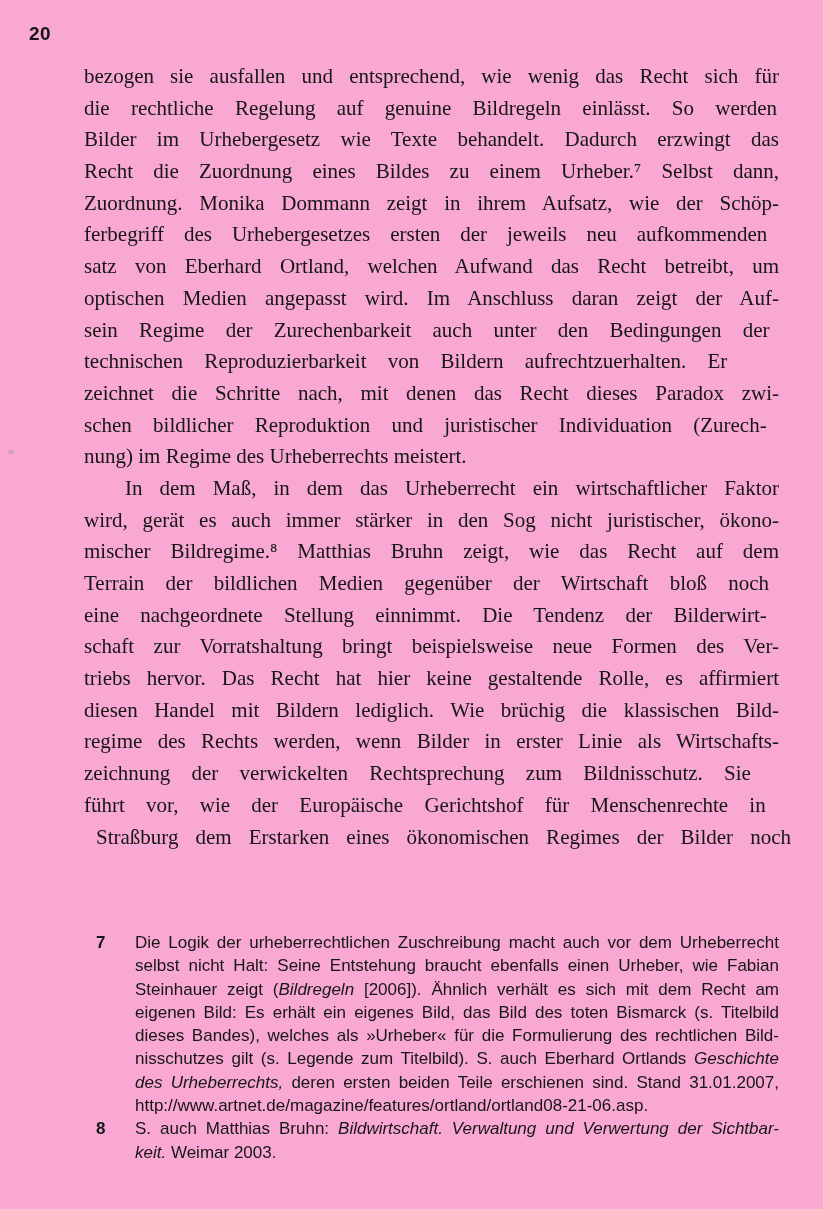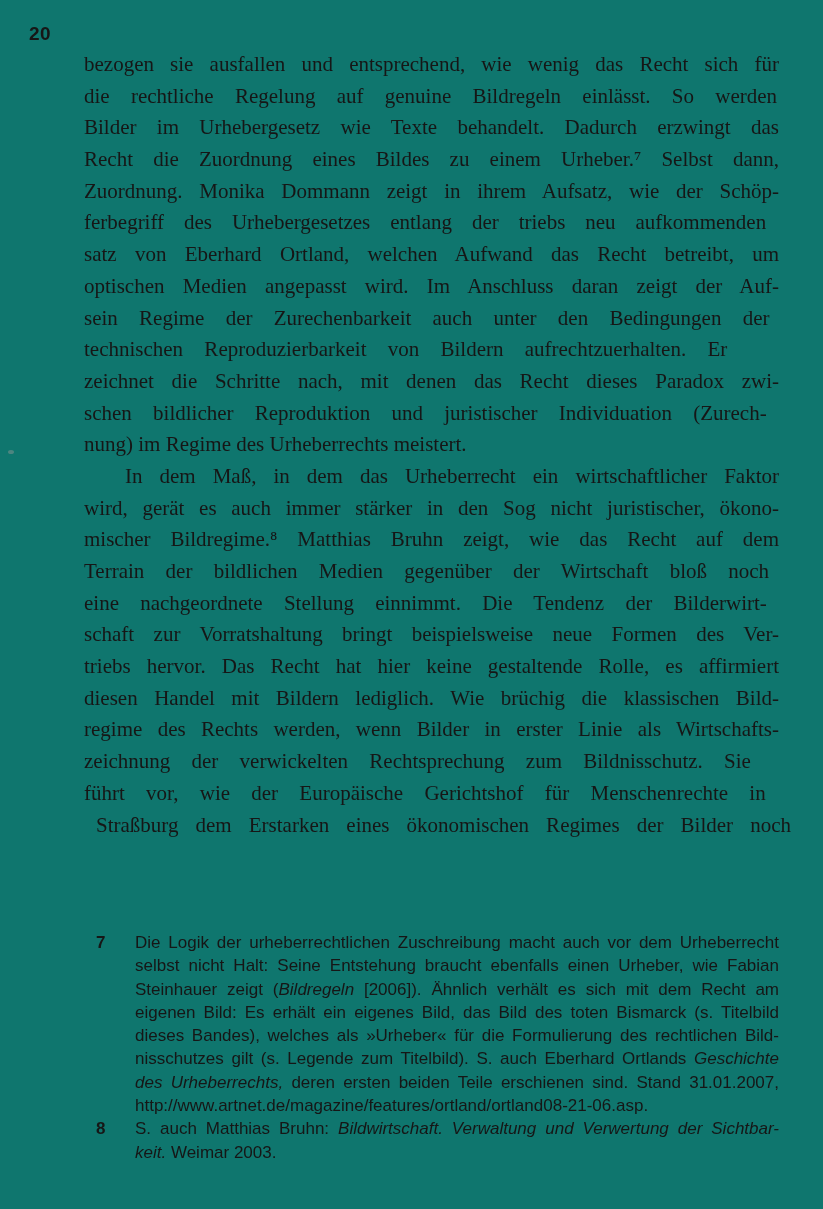--- a/index.html
+++ b/index.html
@@ -23,21 +23,21 @@
     font-family: "Liberation Sans", sans-serif;
     font-weight: bold;
     font-size: 19px;
     letter-spacing: 0.5px;
   }
 
   
   .body-text {
     position: absolute;
     left: 84px;
-    top: 49px;
+    top: 61px;
     width: 695px;
     font-family: "Liberation Serif", serif;
     font-size: 21px;
     line-height: 31.7px;
   }
   .bline {
     height: 31.7px;
     white-space: nowrap;
   }
   .bline.indent { padding-left: 41px; }
@@ -70,30 +70,30 @@
     width: 6px;
     height: 4px;
     border-radius: 50%;
     background: #9a9a96;
     opacity: 0.45;
   }
 </style>
 </head>
 <body>
 
-<div class="page" style="background: #0f766e; color: rgb(22, 22, 22);">
+<div class="page" style="background: #f9a8d4; color: rgb(22, 22, 22);">
   <div class="page-number">20</div>
   <div class="speck"></div>
   <main class="body-text" id="body-container">
       <div class="bline"><span style="word-spacing: 10.8938px;">bezogen sie ausfallen und entsprechend, wie wenig das Recht sich für</span></div>
       <div class="bline"><span style="word-spacing: 16px;">die rechtliche Regelung auf genuine Bildregeln einlässt. So werden</span></div>
       <div class="bline"><span style="word-spacing: 15.0664px;">Bilder im Urhebergesetz wie Texte behandelt. Dadurch erzwingt das</span></div>
       <div class="bline"><span style="word-spacing: 14.9132px;">Recht die Zuordnung eines Bildes zu einem Urheber.⁷ Selbst dann,</span></div>
       <div class="bline"><span style="word-spacing: 11.4479px; text-align: center;">Zuordnung. Monika Dommann zeigt in ihrem Aufsatz, wie der Schöp-</span></div>
-      <div class="bline"><span style="word-spacing: 14.6786px;">ferbegriff des Urhebergesetzes entlang der triebs neu aufkommenden</span></div>
+      <div class="bline"><span style="word-spacing: 14.6786px;">ferbegriff des Urhebergesetzes ersten der jeweils neu aufkommenden</span></div>
       <div class="bline"><span style="word-spacing: 13.0104px;">satz von Eberhard Ortland, welchen Aufwand das Recht betreibt, um</span></div>
       <div class="bline"><span style="word-spacing: 12.941px;">optischen Medien angepasst wird. Im Anschluss daran zeigt der Auf-</span></div>
       <div class="bline"><span style="word-spacing: 16px;">sein Regime der Zurechenbarkeit auch unter den Bedingungen der</span></div>
       <div class="bline"><span style="word-spacing: 16px;">technischen Reproduzierbarkeit von Bildern aufrechtzuerhalten. Er</span></div>
       <div class="bline"><span style="word-spacing: 12.4109px;">zeichnet die Schritte nach, mit denen das Recht dieses Paradox zwi-</span></div>
       <div class="bline"><span style="word-spacing: 16px;">schen bildlicher Reproduktion und juristischer Individuation (Zurech-</span></div>
       <div class="bline"><span>nung) im Regime des Urheberrechts meistert.</span></div>
       <div class="bline indent"><span style="word-spacing: 11.7604px;">In dem Maß, in dem das Urheberrecht ein wirtschaftlicher Faktor</span></div>
       <div class="bline"><span style="word-spacing: 9.44602px;">wird, gerät es auch immer stärker in den Sog nicht juristischer, ökono-</span></div>
       <div class="bline"><span style="word-spacing: 14.6562px;">mischer Bildregime.⁸ Matthias Bruhn zeigt, wie das Recht auf dem</span></div>

